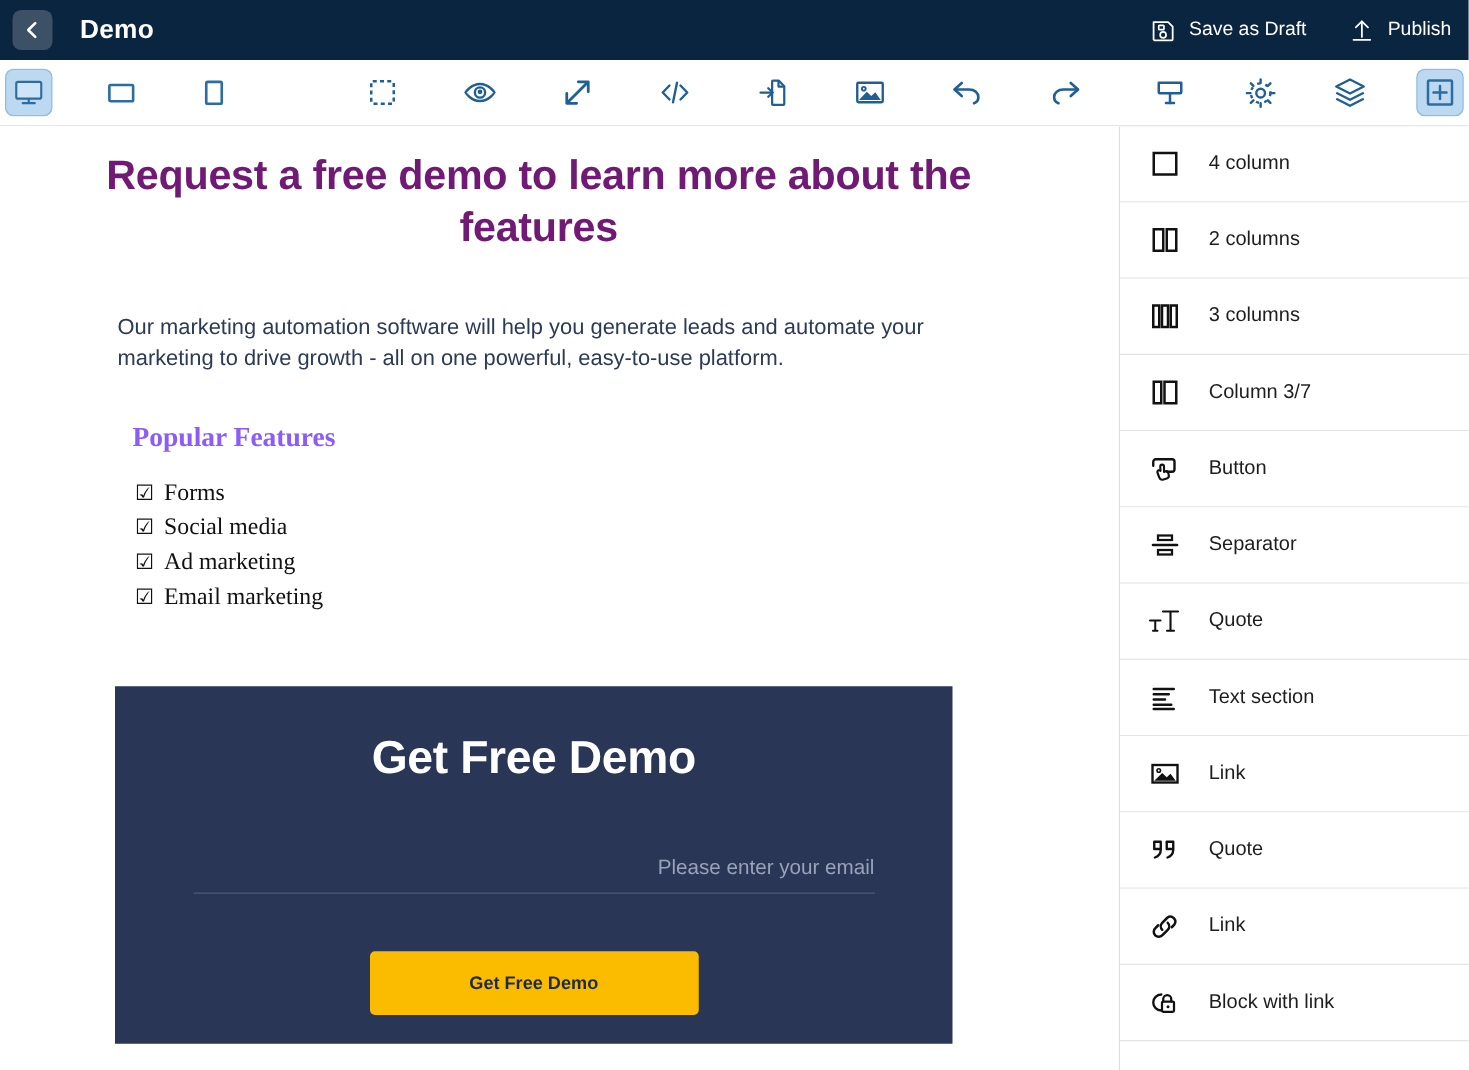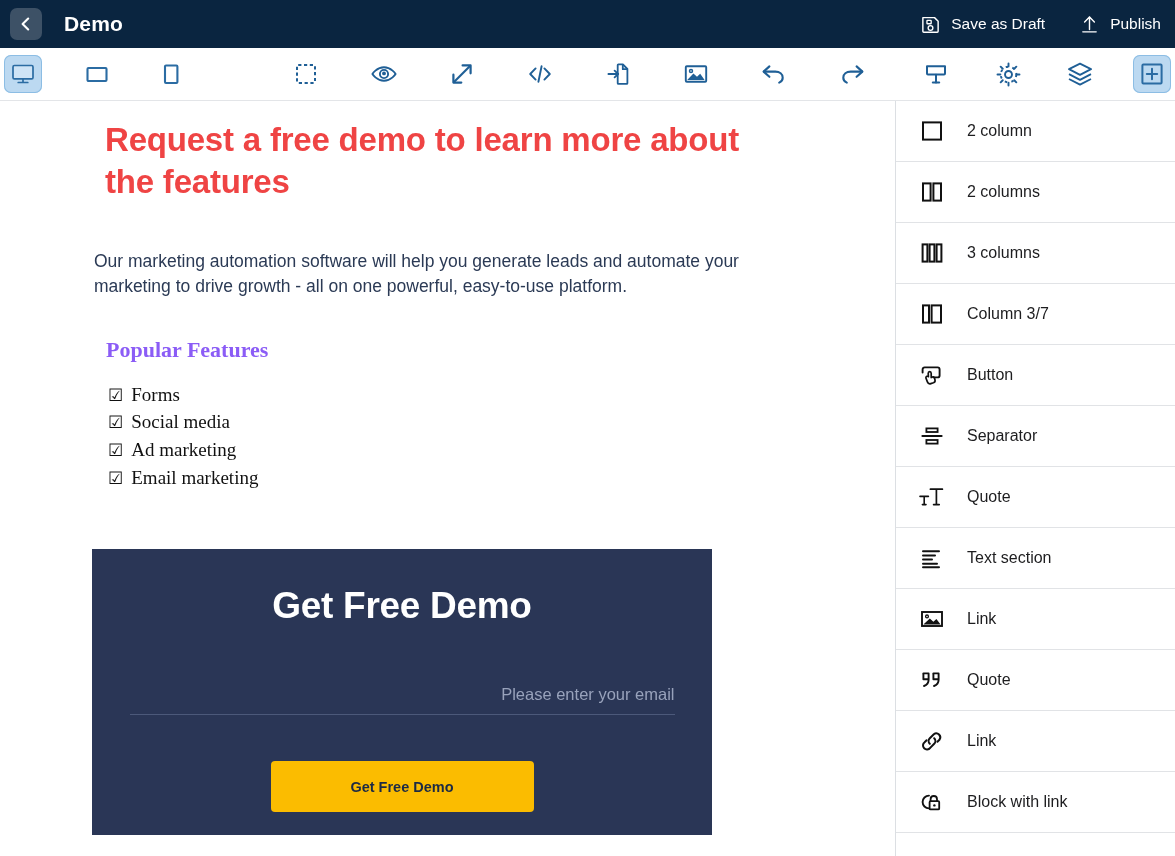--- a/index.html
+++ b/index.html
@@ -92,24 +92,24 @@
     background: #ffffff;
     overflow: hidden;
     position: relative;
   }
   .canvas-inner { padding: 0 0 0 0; }
 
   .hero-title {
     font-family: "Liberation Sans", sans-serif;
     font-size: 33px;
     font-weight: bold;
-    color: #ef4444;
-    text-align: left;
+    color: #701a75;
+    text-align: center;
     line-height: 1.27;
-    padding: 18px 105px 0 105px;
+    padding: 18px 105px 0 72px;
     letter-spacing: -0.2px;
   }
 
   .hero-body {
     font-size: 17.5px;
     line-height: 1.42;
     color: #2b3a55;
     padding: 46px 100px 0 94px;
   }
 
@@ -132,21 +132,21 @@
     line-height: 1.47;
     display: flex;
     align-items: baseline;
     gap: 8px;
   }
   .features-list .chk { font-size: 17px; line-height: 1; }
 
   
   .cta {
     margin: 57px 0 0 92px;
-    width: 620px;
+    width: 670px;
     background: #2a3656;
     padding: 36px 0 0 0;
     min-height: 286px;
   }
   .cta-title {
     text-align: center;
     color: #ffffff;
     font-size: 37px;
     font-weight: bold;
     letter-spacing: -0.3px;
@@ -451,21 +451,21 @@
   </div>
 
   <div class="panel">
 
     <div class="panel-item">
       <span class="panel-icon">
         <svg width="28" height="28" viewBox="0 0 28 28" fill="none">
           <rect x="5" y="5.4" width="18" height="17.2" stroke="#111" stroke-width="2"></rect>
         </svg>
       </span>
-      <span class="panel-label">2 column</span>
+      <span class="panel-label">4 column</span>
     </div>
 
     <div class="panel-item">
       <span class="panel-icon">
         <svg width="28" height="28" viewBox="0 0 28 28" fill="none">
           <rect x="5" y="5.4" width="7.6" height="17.2" stroke="#111" stroke-width="2"></rect>
           <rect x="15.4" y="5.4" width="7.6" height="17.2" stroke="#111" stroke-width="2"></rect>
         </svg>
       </span>
       <span class="panel-label">2 columns</span>

